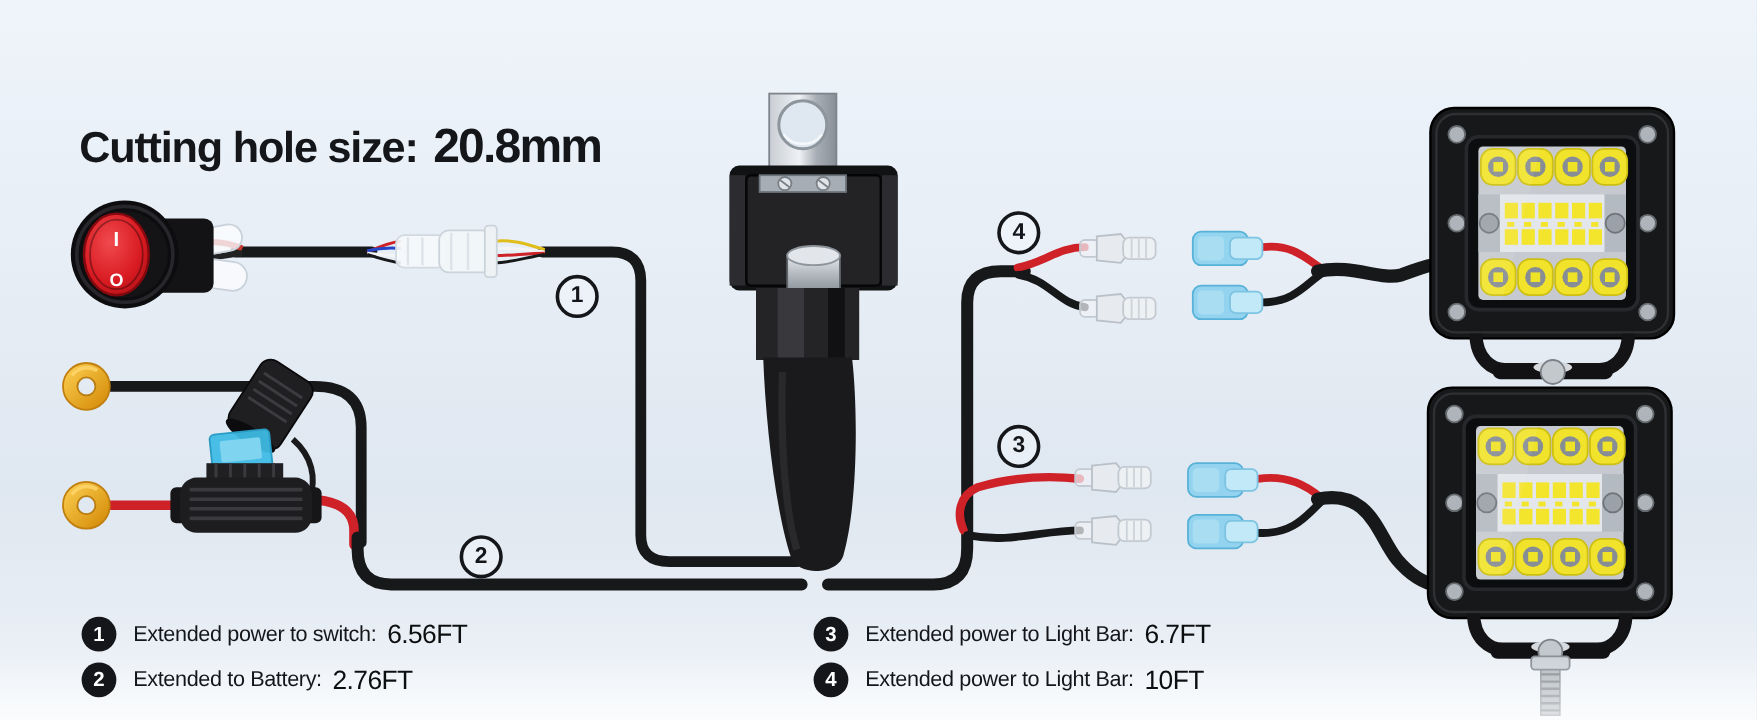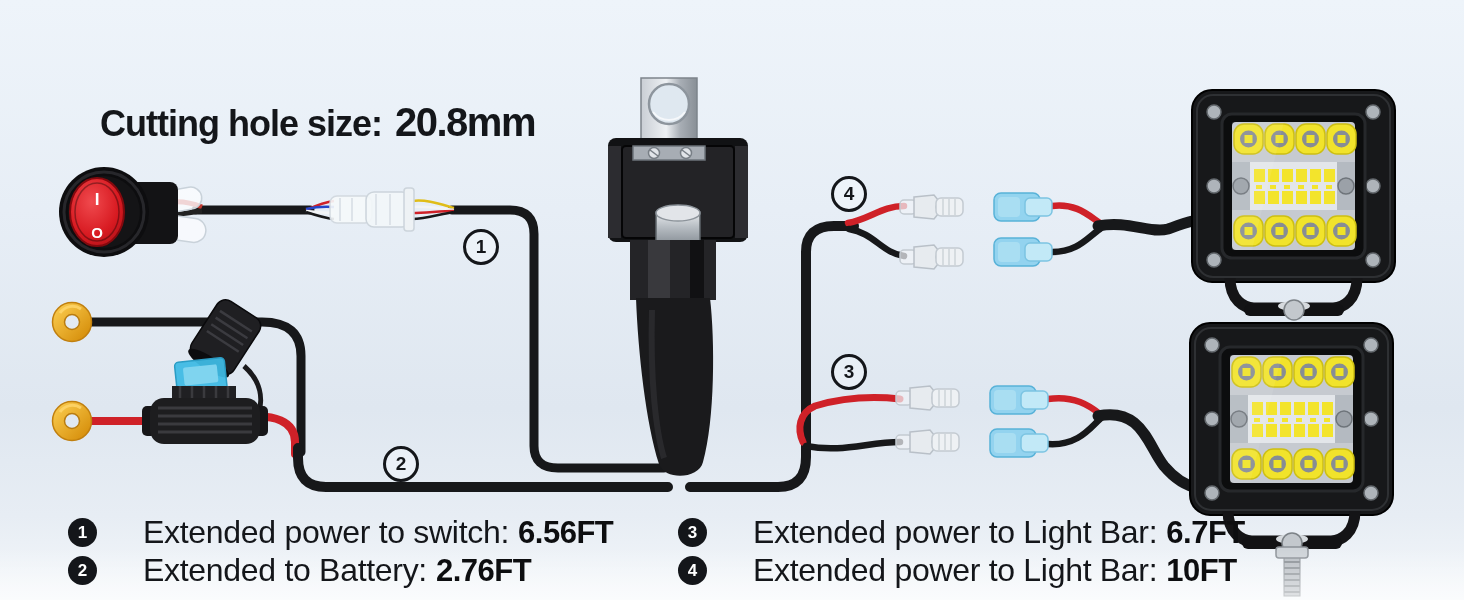--- a/index.html
+++ b/index.html
@@ -5,28 +5,28 @@
   html,body{margin:0;padding:0;background:#dfe7f0;}
   .stage{
     position:relative;width:1464px;height:600px;overflow:hidden;
     font-family:"Liberation Sans",sans-serif;
     background:linear-gradient(180deg,#eef4fa 0%,#e7eef6 35%,#dfe7f0 68%,#e7edf4 86%,#f4f7fa 100%);
   }
   .floor-band{position:absolute;left:0;right:0;bottom:0;height:52px;
     background:linear-gradient(180deg,rgba(255,255,255,0),rgba(255,255,255,.6));}
   svg{position:absolute;left:0;top:0;}
   .title{position:absolute;left:66px;top:100px;color:#14161a;white-space:nowrap;}
-  .title .t-label{font-size:36px;font-weight:700;letter-spacing:-1px;margin-left:34px;}
+  .title .t-label{font-size:36px;font-weight:700;letter-spacing:-1px;}
   .title .t-value{font-size:40px;font-weight:800;letter-spacing:-1.5px;margin-left:13px;}
   .legend-item{position:absolute;display:flex;align-items:center;white-space:nowrap;}
   .badge{width:29px;height:29px;border-radius:50%;background:#14161a;color:#fff;
     display:flex;align-items:center;justify-content:center;font-size:17px;font-weight:700;
     margin-right:14px;flex:0 0 auto;}
-  .ltext{font-size:32px;color:#14161a;letter-spacing:-.3px;margin-left:32px;}
-  .lval{font-size:31px;font-weight:700;color:#0d0e10;margin-left:9px;letter-spacing:-.5px;}
+  .ltext{font-size:18px;color:#14161a;letter-spacing:-.3px;}
+  .lval{font-size:22px;font-weight:400;color:#0d0e10;margin-left:9px;letter-spacing:-.5px;}
   .anno{position:absolute;width:30px;height:30px;border:3px solid #14161a;border-radius:50%;
     display:flex;align-items:center;justify-content:center;font-size:19px;font-weight:700;
     color:#14161a;background:rgba(244,248,252,.45);}
 </style>
 </head>
 <body>
 
 <div class="stage">
 
 <svg width="1464" height="600" viewBox="0 0 1464 600">

